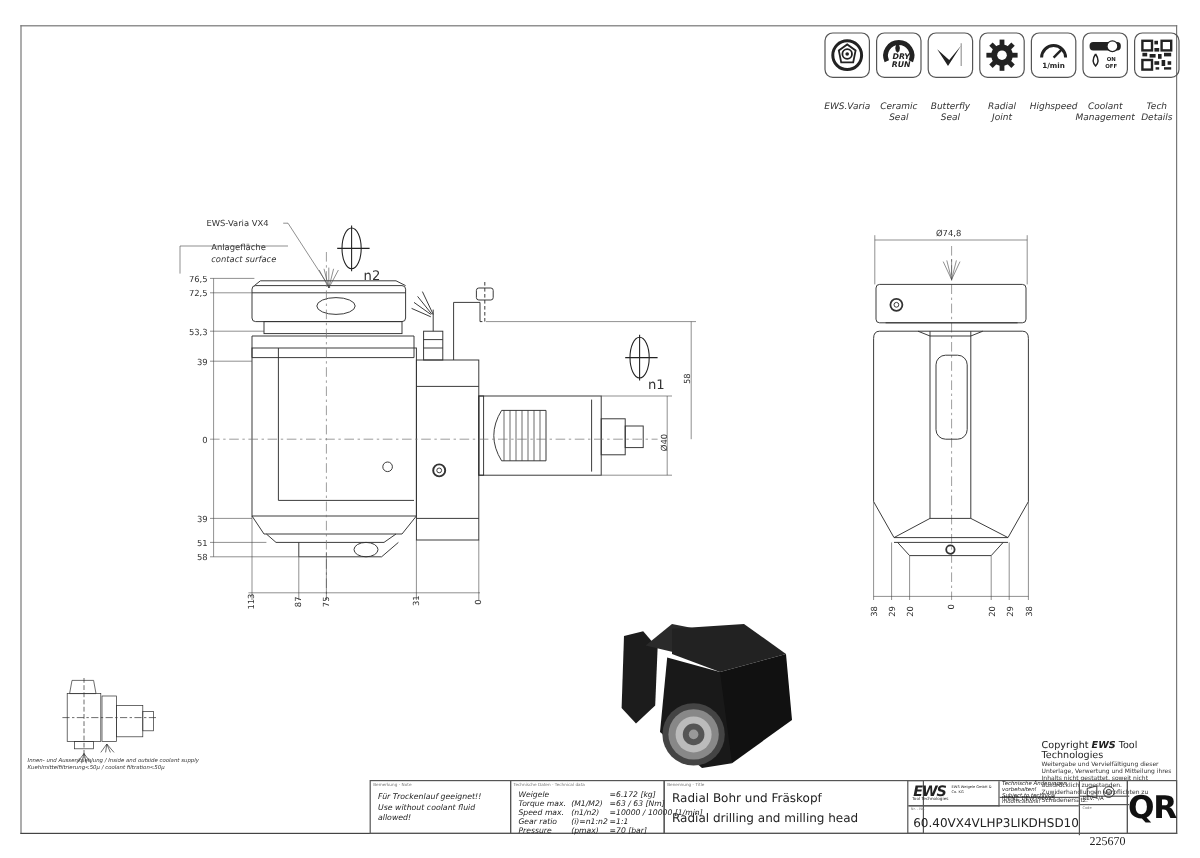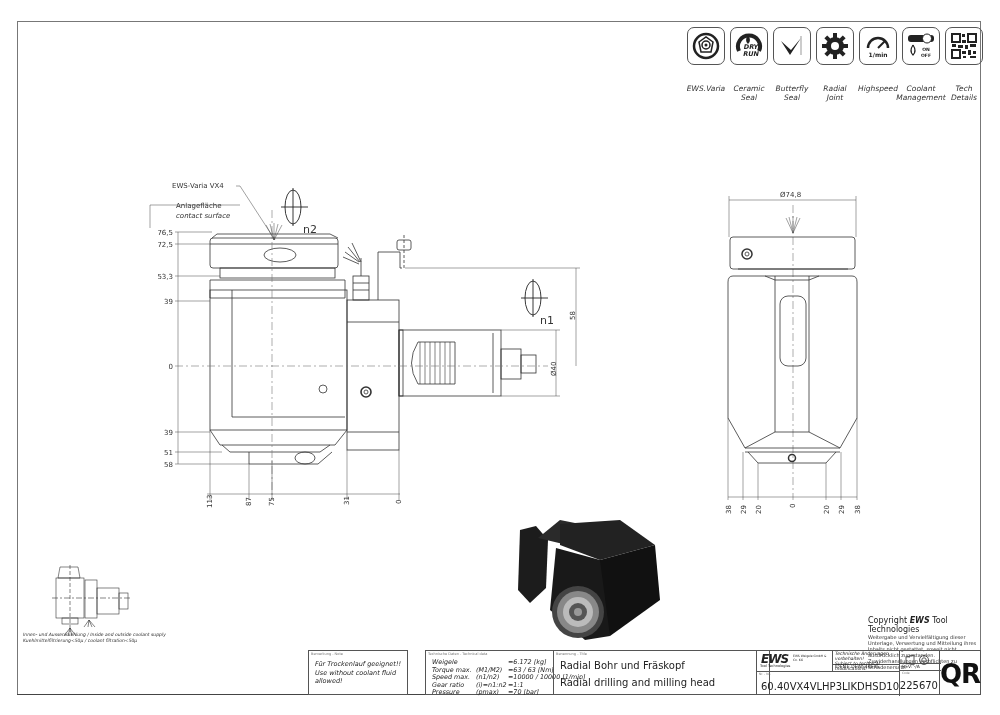--- a/index.html
+++ b/index.html
@@ -332,21 +332,21 @@
 <div class="supply">
   <div>Innen- und Aussenkuehlung / Inside and outside coolant supply</div>
   <div>Kuehlmittelfiltrierung&lt;50µ / coolant filtration&lt;50µ</div>
 </div>
 
 <div class="copyright">
   <div class="c1"><span>Copyright </span><b><i>EWS</i></b><span> Tool Technologies</span></div>
   <div class="c2">Weitergabe und Vervielfältigung dieser Unterlage, Verwertung und Mitteilung ihres Inhalts nicht gestattet, soweit nicht ausdrücklich zugestanden. Zuwiderhandlungen verpflichten zu Schadenersatz.</div>
 </div>
 
-<div class="tb" style="left:308px;top:650px;width:100px;height:45px;">
+<div class="tb" style="left:308px;top:650px;width:118px;height:45px;">
   <div class="cap">Bemerkung - Note</div>
   <div class="note" style="left:6px;top:9px;">Für Trockenlauf geeignet!!</div>
   <div class="note" style="left:6px;top:18px;">Use without coolant fluid allowed!</div>
 </div>
 <div class="tb" style="left:425px;top:650px;width:129px;height:45px;">
   <div class="cap">Technische Daten - Technical data</div>
   <div class="tech-row" style="top:7px;"><span style="width:44px">Weigele</span><span style="width:32px"></span><span>= </span><span>6.172 [kg]</span></div>
   <div class="tech-row" style="top:14.5px;"><span style="width:44px">Torque max.</span><span style="width:32px">(M1/M2)</span><span>= </span><span>63 / 63 [Nm]</span></div>
   <div class="tech-row" style="top:22px;"><span style="width:44px">Speed max.</span><span style="width:32px">(n1/n2)</span><span>= </span><span>10000 / 10000 [1/min]</span></div>
   <div class="tech-row" style="top:29.5px;"><span style="width:44px">Gear ratio</span><span style="width:32px">(i)=n1:n2</span><span>= </span><span>1:1</span></div>
@@ -375,18 +375,18 @@
         <circle cx="24" cy="6" r="2.2" fill="none" stroke="#333" stroke-width="0.8"></circle>
       </svg>
   </div>
   <div style="position:absolute;left:142px;top:13px;width:42px;height:7px;border-left:1px solid #555;border-bottom:1px solid #555;box-sizing:border-box;font-size:4.5px;padding-left:2px;">REV: -/A</div>
   <div style="position:absolute;left:0;top:20px;width:142px;height:25px;border-top:1px solid #555;">
     <div style="font-size:3px;color:#777;padding-left:2px;">Nr. - No.</div>
     <div style="position:absolute;left:4px;top:9px;font-size:10px;">60.40VX4VLHP3LIKDHSD10</div>
   </div>
   <div style="position:absolute;left:142px;top:20px;width:42px;height:25px;border-left:1px solid #555;box-sizing:border-box;">
     <div style="font-size:3px;color:#777;padding-left:2px;">Code</div>
-    <div style="position:absolute;right:3px;top:9px;font-size:10px;">225670</div>
+    <div style="position:absolute;right:3px;top:25px;font-size:10px;font-family:Liberation Serif, serif;">225670</div>
   </div>
 </div>
 <div class="tb" style="left:939px;top:650px;width:42px;height:45px;">
   <div class="qr-letters" style="left:0;top:8px;">QR</div>
 </div>
 
 </body></html>

